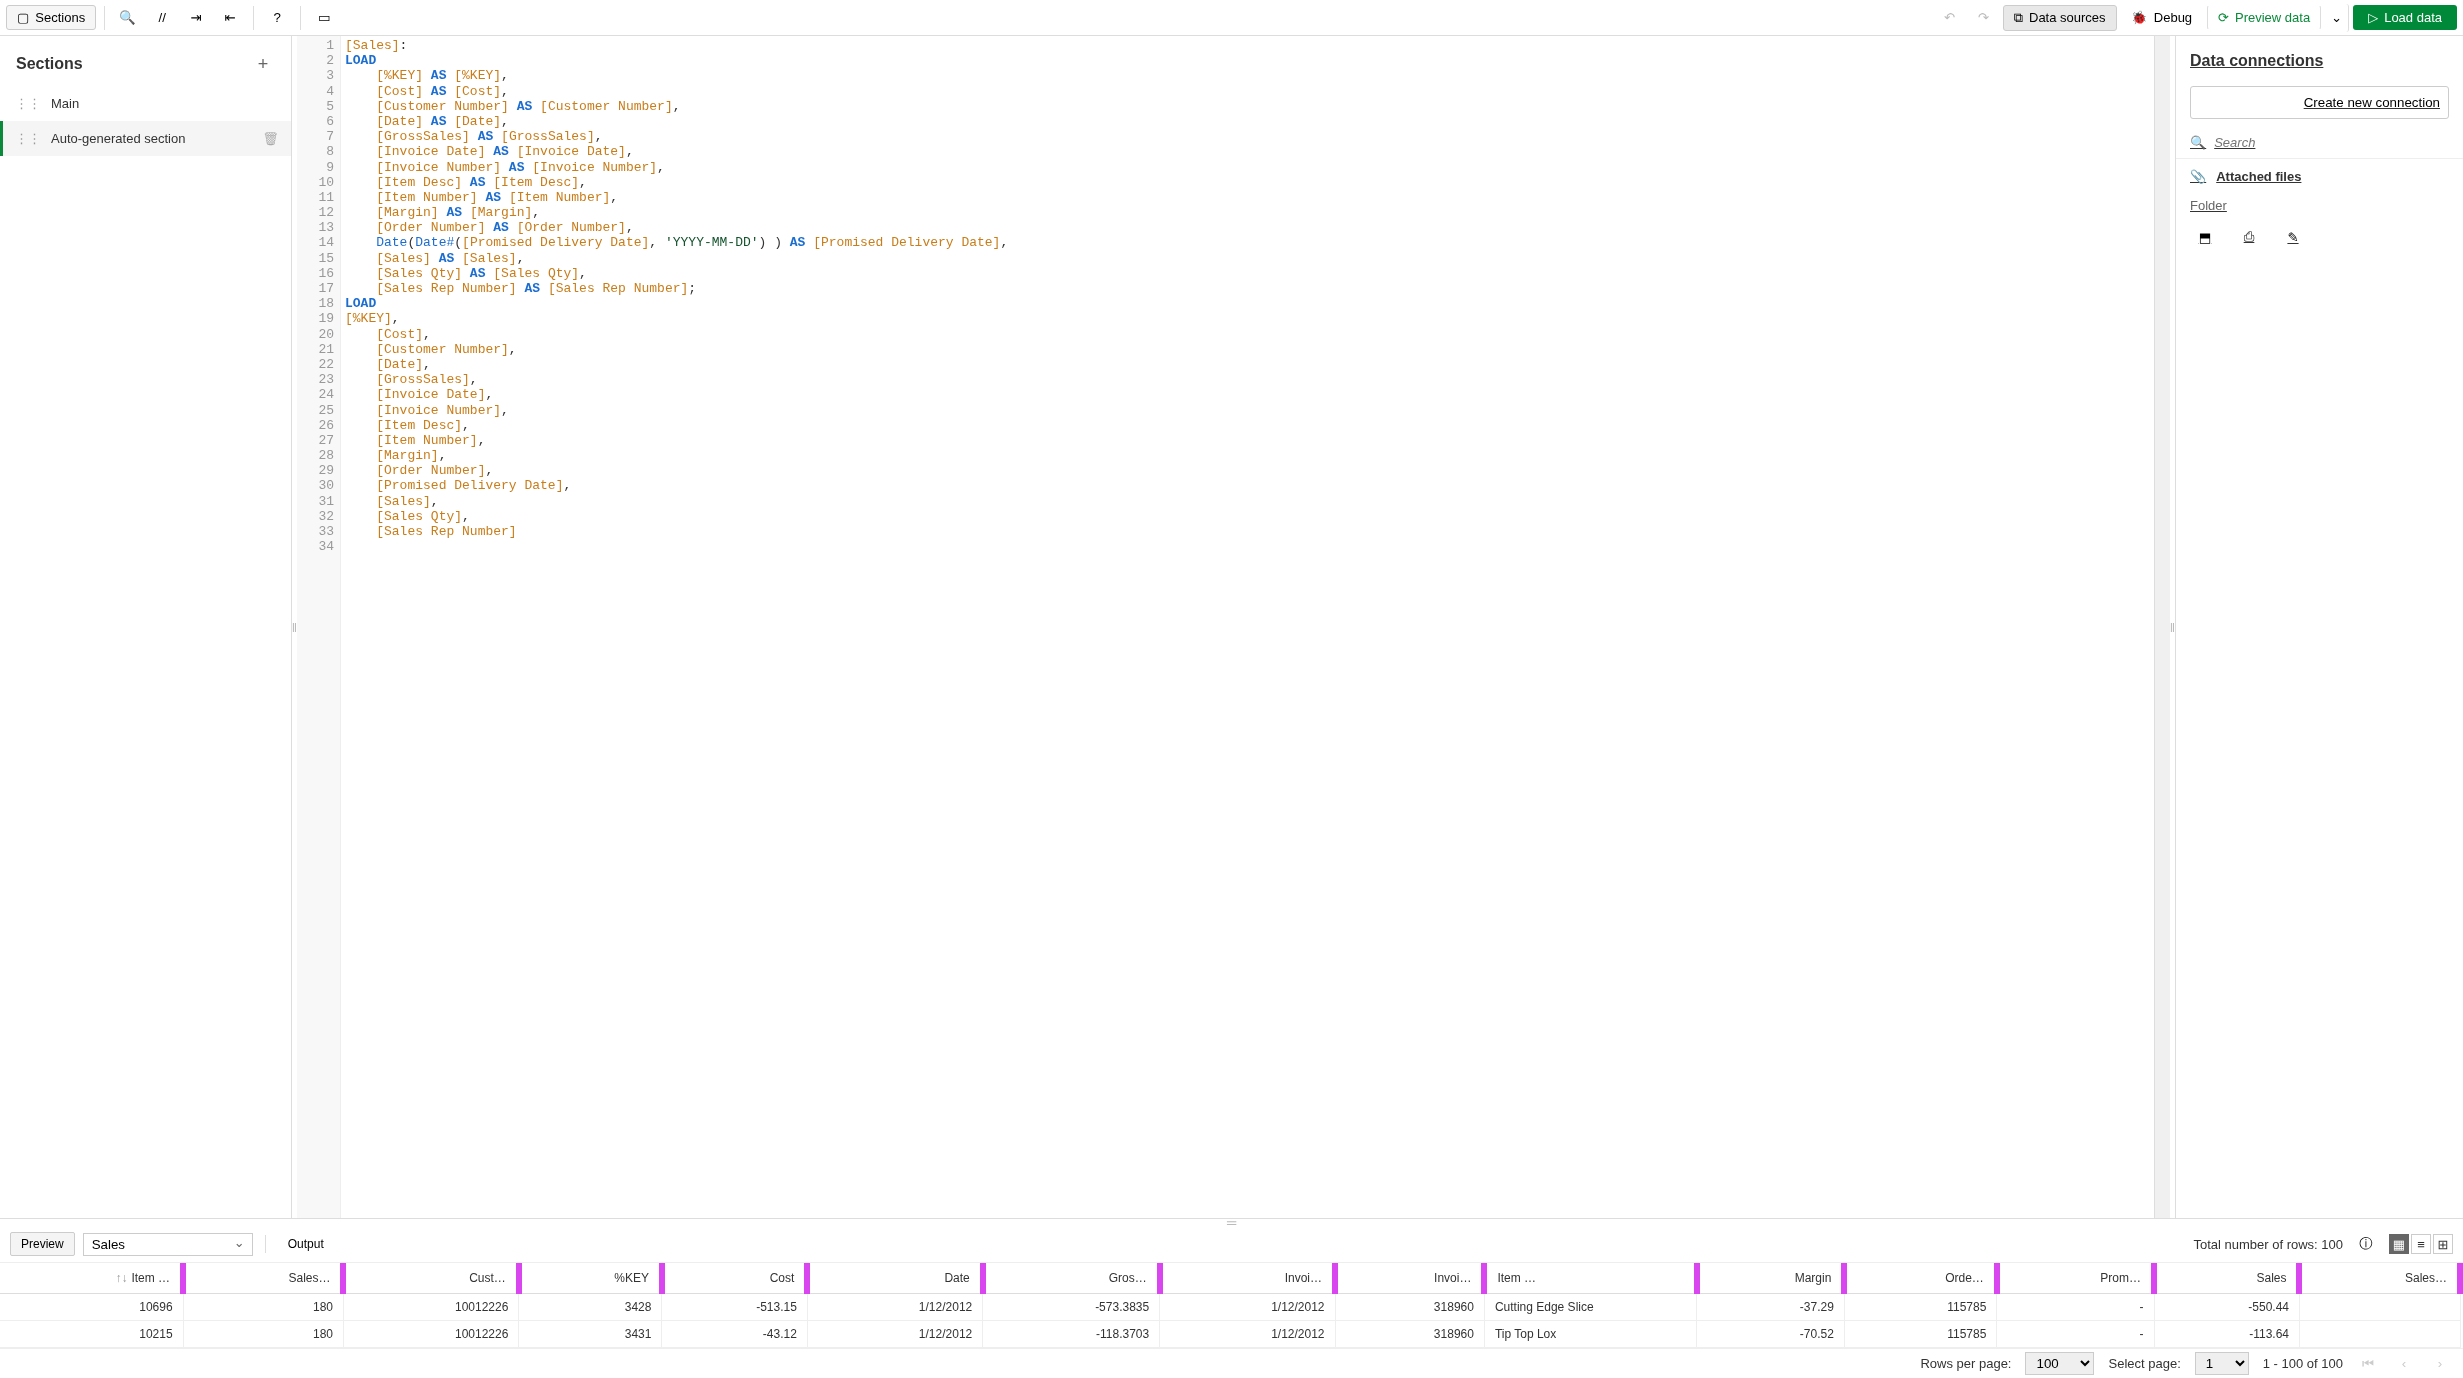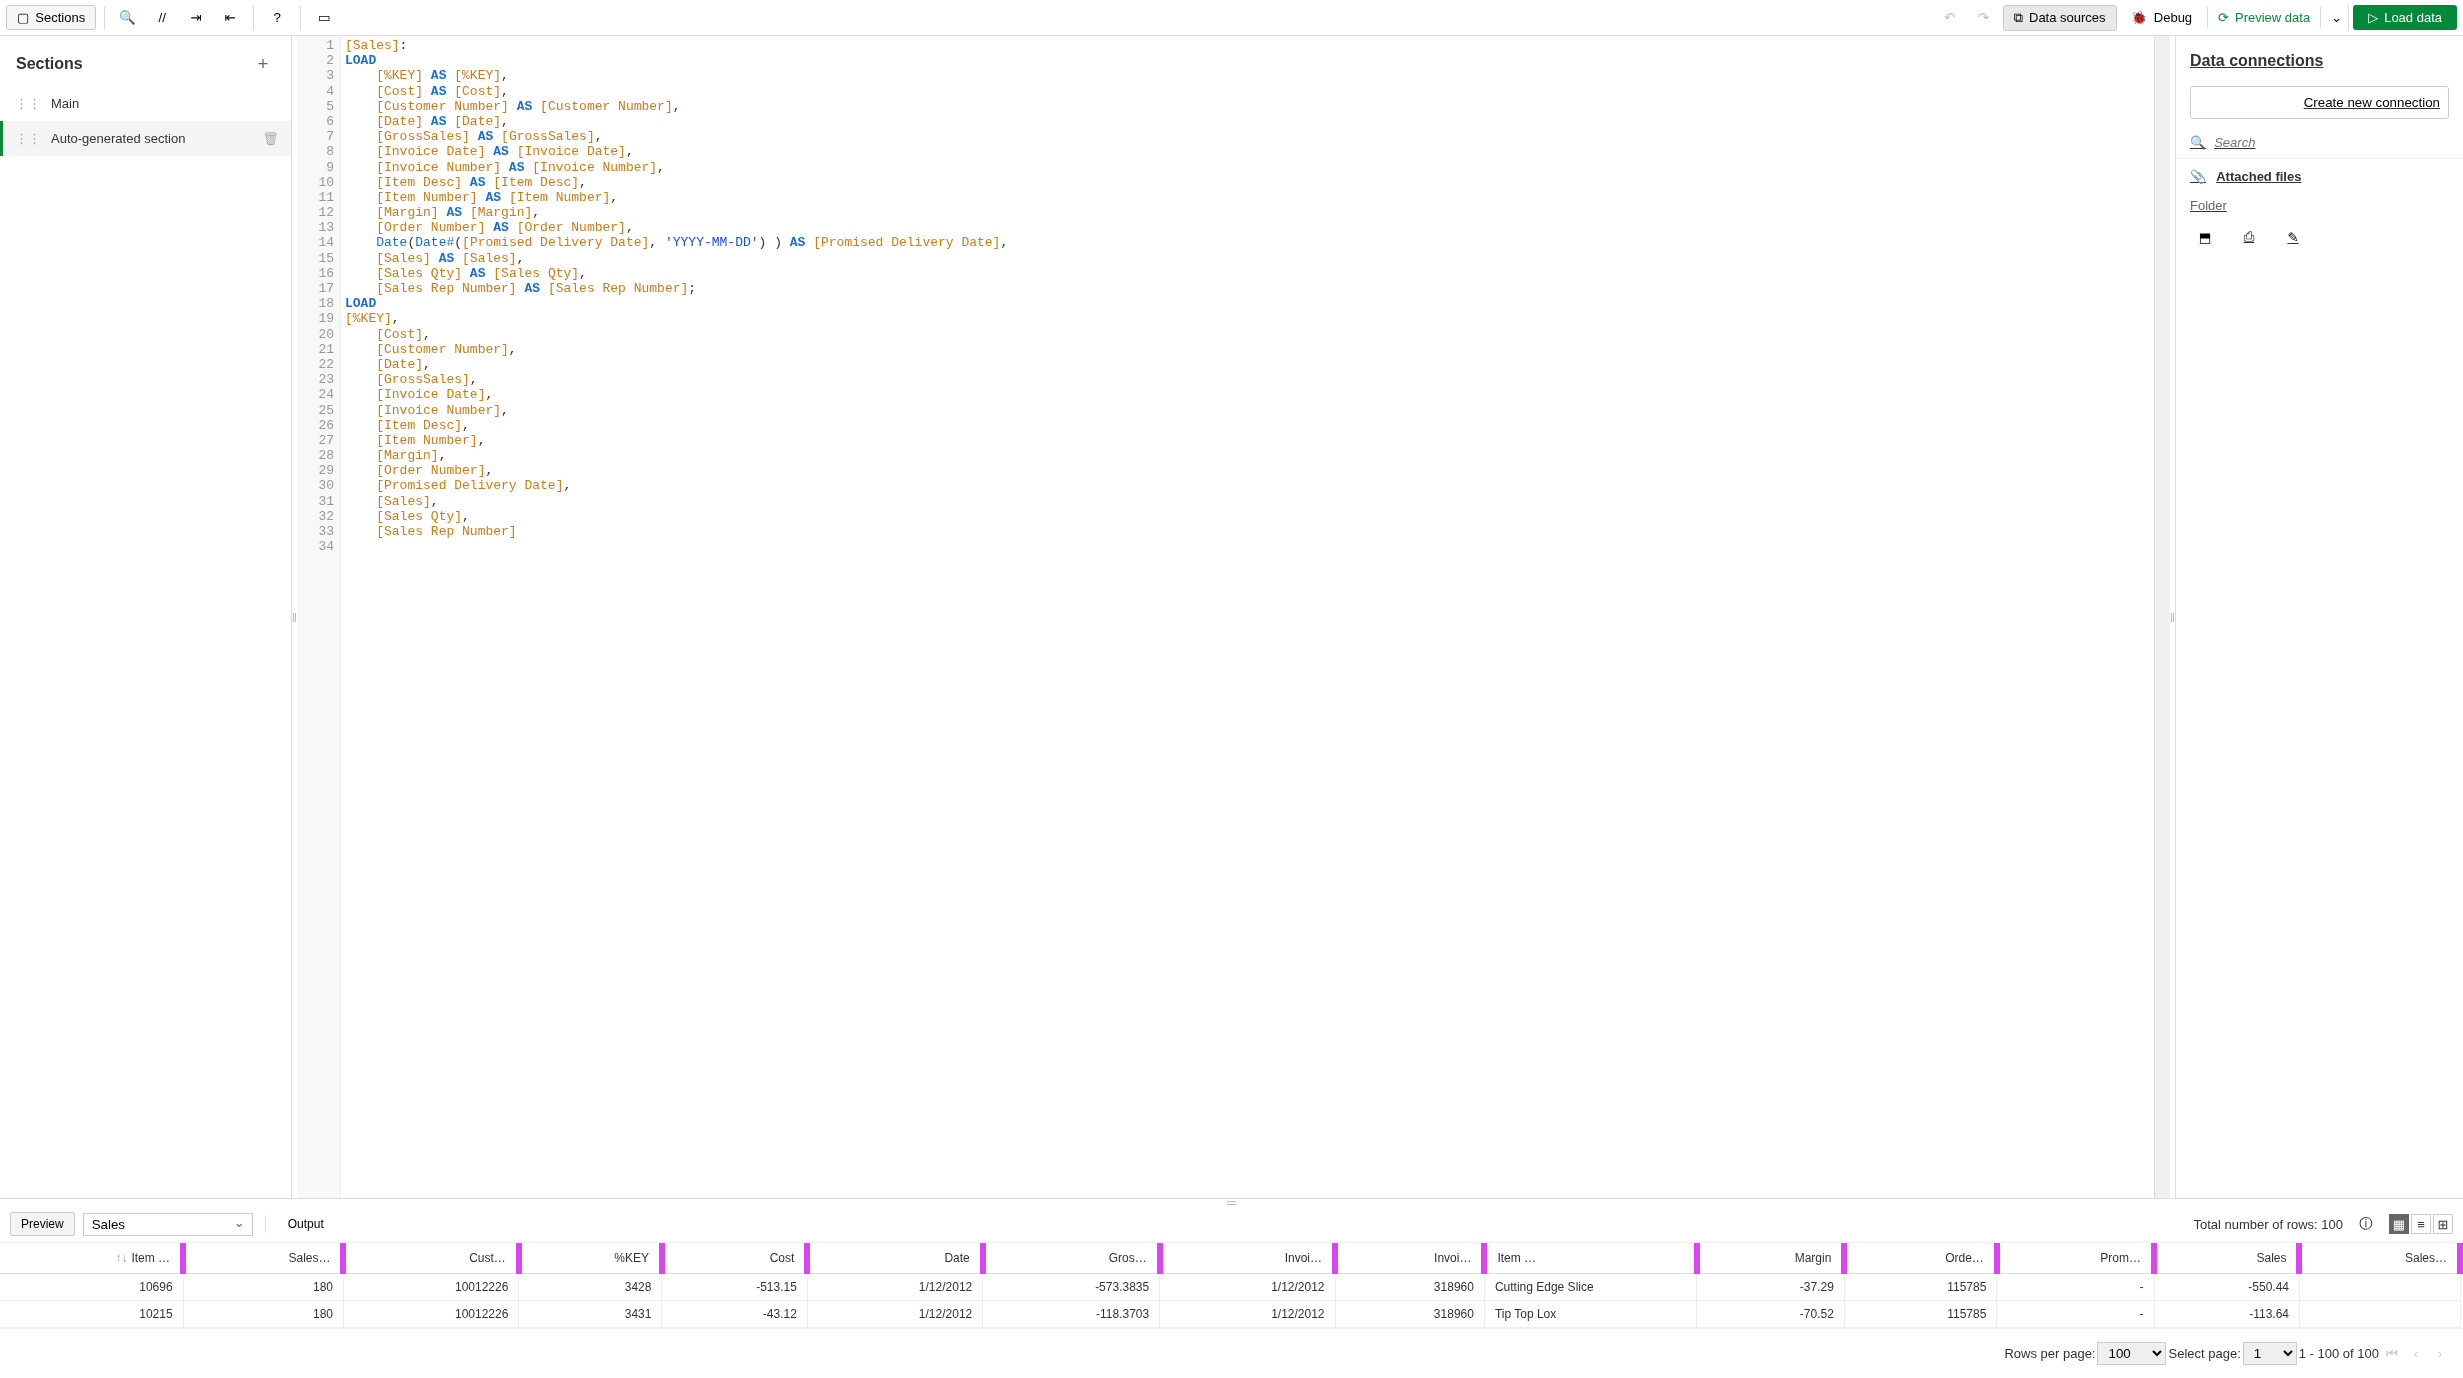--- a/index.html
+++ b/index.html
@@ -37,21 +37,21 @@
 
 .editor-area { flex: 1; display: flex; min-width: 0; }
 .code-editor { flex: 1; display: flex; overflow: hidden; position: relative; }
 .gutter { width: 44px; background: #f8f8f8; border-right: 1px solid #eee; text-align: right; padding: 2px 6px 2px 0; font-family: "Courier New", monospace; font-size: 13px; color: #999; }
 .gutter div { height: 15.2px; line-height: 15.2px; }
 .code { flex: 1; font-family: "Courier New", monospace; font-size: 13px; padding: 2px 4px; white-space: pre; overflow: auto; }
 .code-line { height: 15.2px; line-height: 15.2px; }
 .tok-br { color: #c97d1a; }
 .tok-kw { color: #1c6dd0; font-weight: bold; }
 .tok-fn { color: #1c6dd0; }
-.tok-str { color: #1d4ed8; }
+.tok-str { color: #14532d; }
 .scroll-v { width: 16px; background: #f0f0f0; border-left: 1px solid #ddd; }
 .splitter-h { width: 5px; cursor: col-resize; display:flex; align-items:center; justify-content:center; color:#bbb; }
 
 
 .connections-panel { width: 288px; border-left: 1px solid #ddd; display: flex; flex-direction: column; padding: 8px 0; text-decoration: underline; }
 .conn-title { font-size: 16px; font-weight: 600; padding: 8px 14px; }
 .conn-create { margin: 8px 14px; padding: 8px; border: 1px solid #ccc; background: #fff; cursor: pointer; text-align: right; border-radius: 3px; }
 .conn-search { display: flex; align-items: center; gap: 8px; padding: 8px 14px; color: #888; }
 .conn-search input { flex: 1; border: none; outline: none; font-size: 13px; font-style: italic; color: #3b82f6; }
 .conn-attached { display: flex; align-items: center; gap: 10px; padding: 10px 14px; border-top: 1px solid #eee; }
@@ -76,21 +76,21 @@
 
 
 .preview-table-wrap { overflow-x: auto; }
 .preview-table { width: 100%; border-collapse: collapse; font-size: 12px; }
 .preview-table th { text-align: right; padding: 8px 10px; border-bottom: 1px solid #ddd; border-right: 6px solid #d946ef; background: #fff; white-space: nowrap; overflow: hidden; text-overflow: ellipsis; max-width: 90px; font-weight: normal; }
 .preview-table td { text-align: right; padding: 6px 10px; border-bottom: 1px solid #eee; border-right: 1px solid #eee; white-space: nowrap; overflow: hidden; text-overflow: ellipsis; max-width: 90px; }
 .preview-table th.l, .preview-table td.l { text-align: left; }
 .sort-icon { color:#999; margin-right:4px; }
 
 
-.pagination { display: flex; align-items: center; justify-content: flex-end; gap: 2px; padding: 13px 12px; border-top: 1px solid #eee; font-size: 13px; }
+.pagination { display: flex; align-items: center; justify-content: flex-end; gap: 14px; padding: 3px 12px; border-top: 1px solid #eee; font-size: 13px; }
 .pg-select { padding: 2px 18px 2px 6px; border: 1px solid #ccc; }
 .pg-btn { width: 22px; height: 22px; display:flex; align-items:center; justify-content:center; border:none; background:transparent; cursor:pointer; color:#888; }
 .pg-btn:disabled { color:#ccc; }
 </style>
 </head>
 <body>
 
 <div class="app">
 
   <div class="toolbar">

